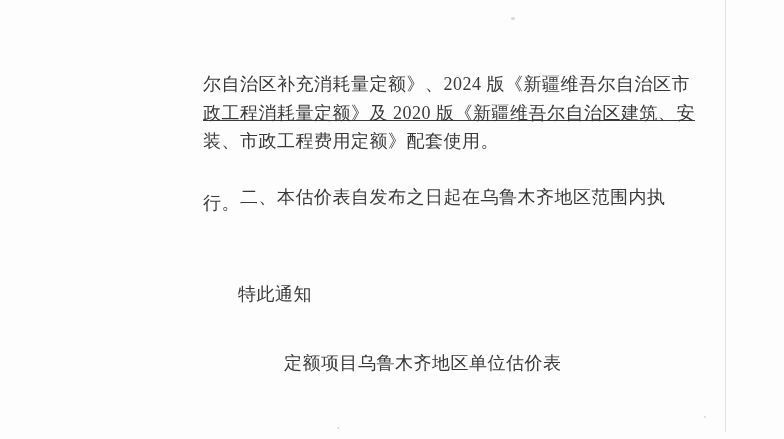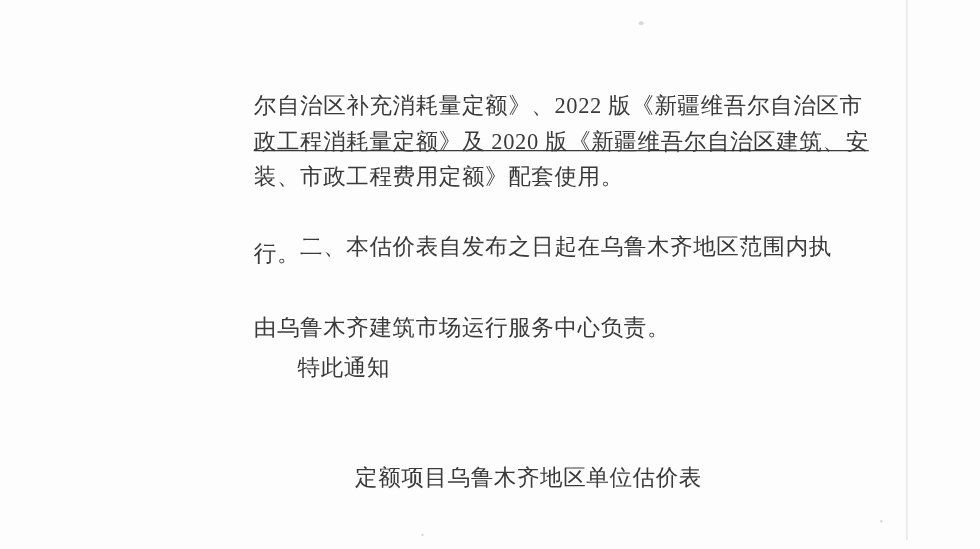--- a/index.html
+++ b/index.html
@@ -31,40 +31,39 @@
   }
   .l1{left:203px;top:73px;}
   .l2{left:203px;top:102px;text-decoration:underline;}
   .l3{left:203px;top:130px;}
   .l4{left:240px;top:163px;margin-top:23px;}
   .l5{left:203px;top:192px;}
   .l6{left:240px;top:221px;}
   .l7{left:203px;top:251px;}
   .l8{left:238px;top:283px;}
   .l9{left:238px;top:338px;}
-  .l10{left:284px;top:371px;}
+  .l10{left:284px;top:352px;}
   .speck{
     position:absolute;border-radius:50%;
     background:var(--speck);opacity:.7;
   }
   .speck.s1{left:511px;top:17px;width:4px;height:3px;}
   .speck.s2{left:704px;top:416px;width:2px;height:2px;}
   .speck.s3{left:337px;top:427px;width:2px;height:2px;}
 </style>
 </head>
 <body>
 
 <div class="page">
 
-  <div class="doc-line l1">尔自治区补充消耗量定额》、2022 版《新疆维吾尔自治区市</div>
+  <div class="doc-line l1">尔自治区补充消耗量定额》、2024 版《新疆维吾尔自治区市</div>
   <div class="doc-line l2">政工程消耗量定额》及 2020 版《新疆维吾尔自治区建筑、安</div>
   <div class="doc-line l3">装、市政工程费用定额》配套使用。</div>
   <div class="doc-line l4">二、本估价表自发布之日起在乌鲁木齐地区范围内执</div>
   <div class="doc-line l5">行。</div>
-  <div class="doc-line l7">由乌鲁木齐建筑市场运行服务中心负责。</div>
   <div class="doc-line l8">特此通知</div>
   <div class="doc-line l10">定额项目乌鲁木齐地区单位估价表</div>
 
   <div class="scan-edge"></div>
   <div class="speck s1"></div>
   <div class="speck s2"></div>
   <div class="speck s3"></div>
 
 </div>
 

